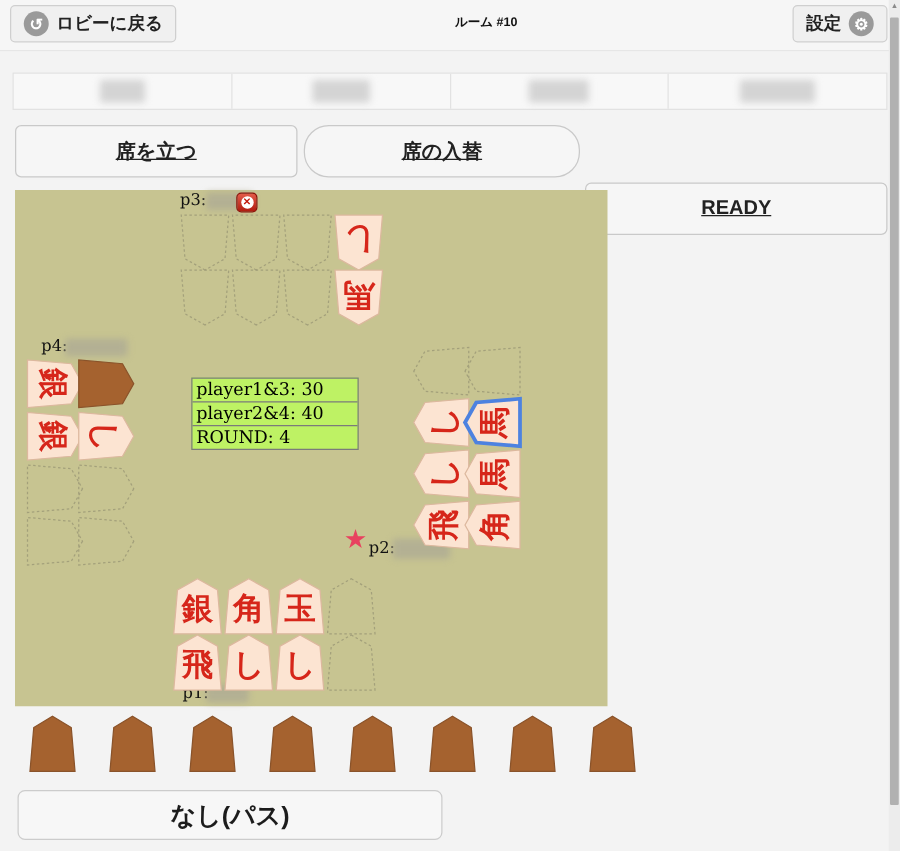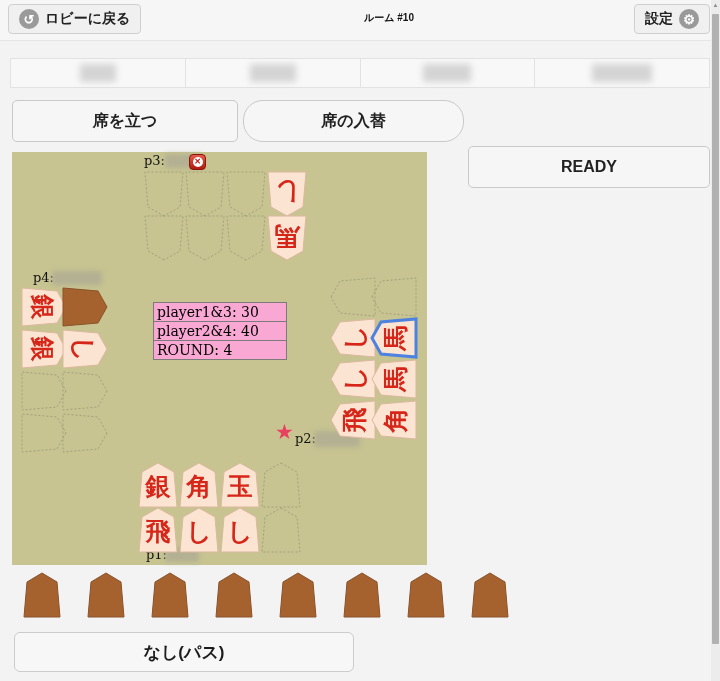--- a/index.html
+++ b/index.html
@@ -22,40 +22,40 @@
   
   .seats{position:absolute;left:10px;top:58px;width:700px;height:30px;display:flex;
     background:#f8f8f8;border:1px solid #e2e2e2;box-sizing:border-box;}
   .seat{flex:1;border-right:1px solid #e2e2e2;display:flex;align-items:center;justify-content:center;cursor:pointer;}
   .seat:last-child{border-right:none;}
   .blur{background:#d4d4d4;filter:blur(3px);border-radius:2px;}
   .boardblur{background:#b3b093;filter:blur(2.5px);border-radius:2px;position:absolute;}
   
   .act-btn{position:absolute;top:100px;height:42px;background:#f6f6f6;border:1px solid #c9c9c9;border-radius:5px;
     font-size:16px;font-weight:bold;color:#222;display:flex;align-items:center;justify-content:center;
-    cursor:pointer;box-sizing:border-box;}
+    cursor:pointer;box-sizing:border-box;text-decoration:underline;}
   .act1{left:12px;width:226px;}
   .act2{left:243px;width:221px;border-radius:20px;}
   .act3{left:468px;width:242px;margin-top:46px;}
   
-  .board{position:absolute;left:12px;top:152px;width:415px;height:413px;background:#c7c491;}
+  .board{position:absolute;left:12px;top:152px;width:474px;height:413px;background:#c7c491;}
   .plabel{position:absolute;font-family:"DejaVu Serif","Liberation Serif",serif;font-size:13px;color:#111;line-height:15px;}
   .star{position:absolute;font-size:21px;color:#e8415f;line-height:20px;}
   .kick{position:absolute;width:17px;height:16px;background:linear-gradient(#e35b4a,#b01c10);
     border:1px solid #8c130a;border-radius:4px;cursor:pointer;box-sizing:border-box;}
   .kick-x{display:block;width:10px;height:10px;margin:2px auto 0;background:#fff;border-radius:50%;
     color:#c1170b;font-size:8px;line-height:10px;text-align:center;font-weight:bold;}
-  .score{position:absolute;left:141px;top:150px;width:132px;border:1px solid #7b7b7b;background:#f9a8d4;
+  .score{position:absolute;left:141px;top:150px;width:132px;border:1px solid #7b7b7b;background:#bef264;
     font-family:"DejaVu Serif","Liberation Serif",serif;font-size:14px;color:#000;}
   .score-row{height:18px;line-height:18px;padding:0 3px;border-bottom:1px solid #7b7b7b;}
   .score-row:last-child{border-bottom:none;}
   
   .hand{position:absolute;left:0;top:572px;width:720px;height:50px;}
   .pass-btn{position:absolute;left:14px;top:632px;width:340px;height:40px;background:#f7f7f7;
-    border:1px solid #cccccc;border-radius:6px;font-size:17px;font-weight:600;color:#1c1c1c;
+    border:1px solid #cccccc;border-radius:6px;font-size:20px;font-weight:600;color:#1c1c1c;
     display:flex;align-items:center;justify-content:center;cursor:pointer;box-sizing:border-box;}
   
   .scrollbar{position:absolute;right:0;top:0;width:9px;height:681px;background:#ececec;}
   .scroll-up{position:absolute;top:2px;left:0;width:9px;text-align:center;font-size:6px;color:#8a8a8a;}
   .scroll-thumb{position:absolute;top:14px;left:1px;width:7px;height:630px;background:#b1b1b1;border-radius:1px;}
 </style>
 </head>
 <body>
 
 <div class="topbar">

